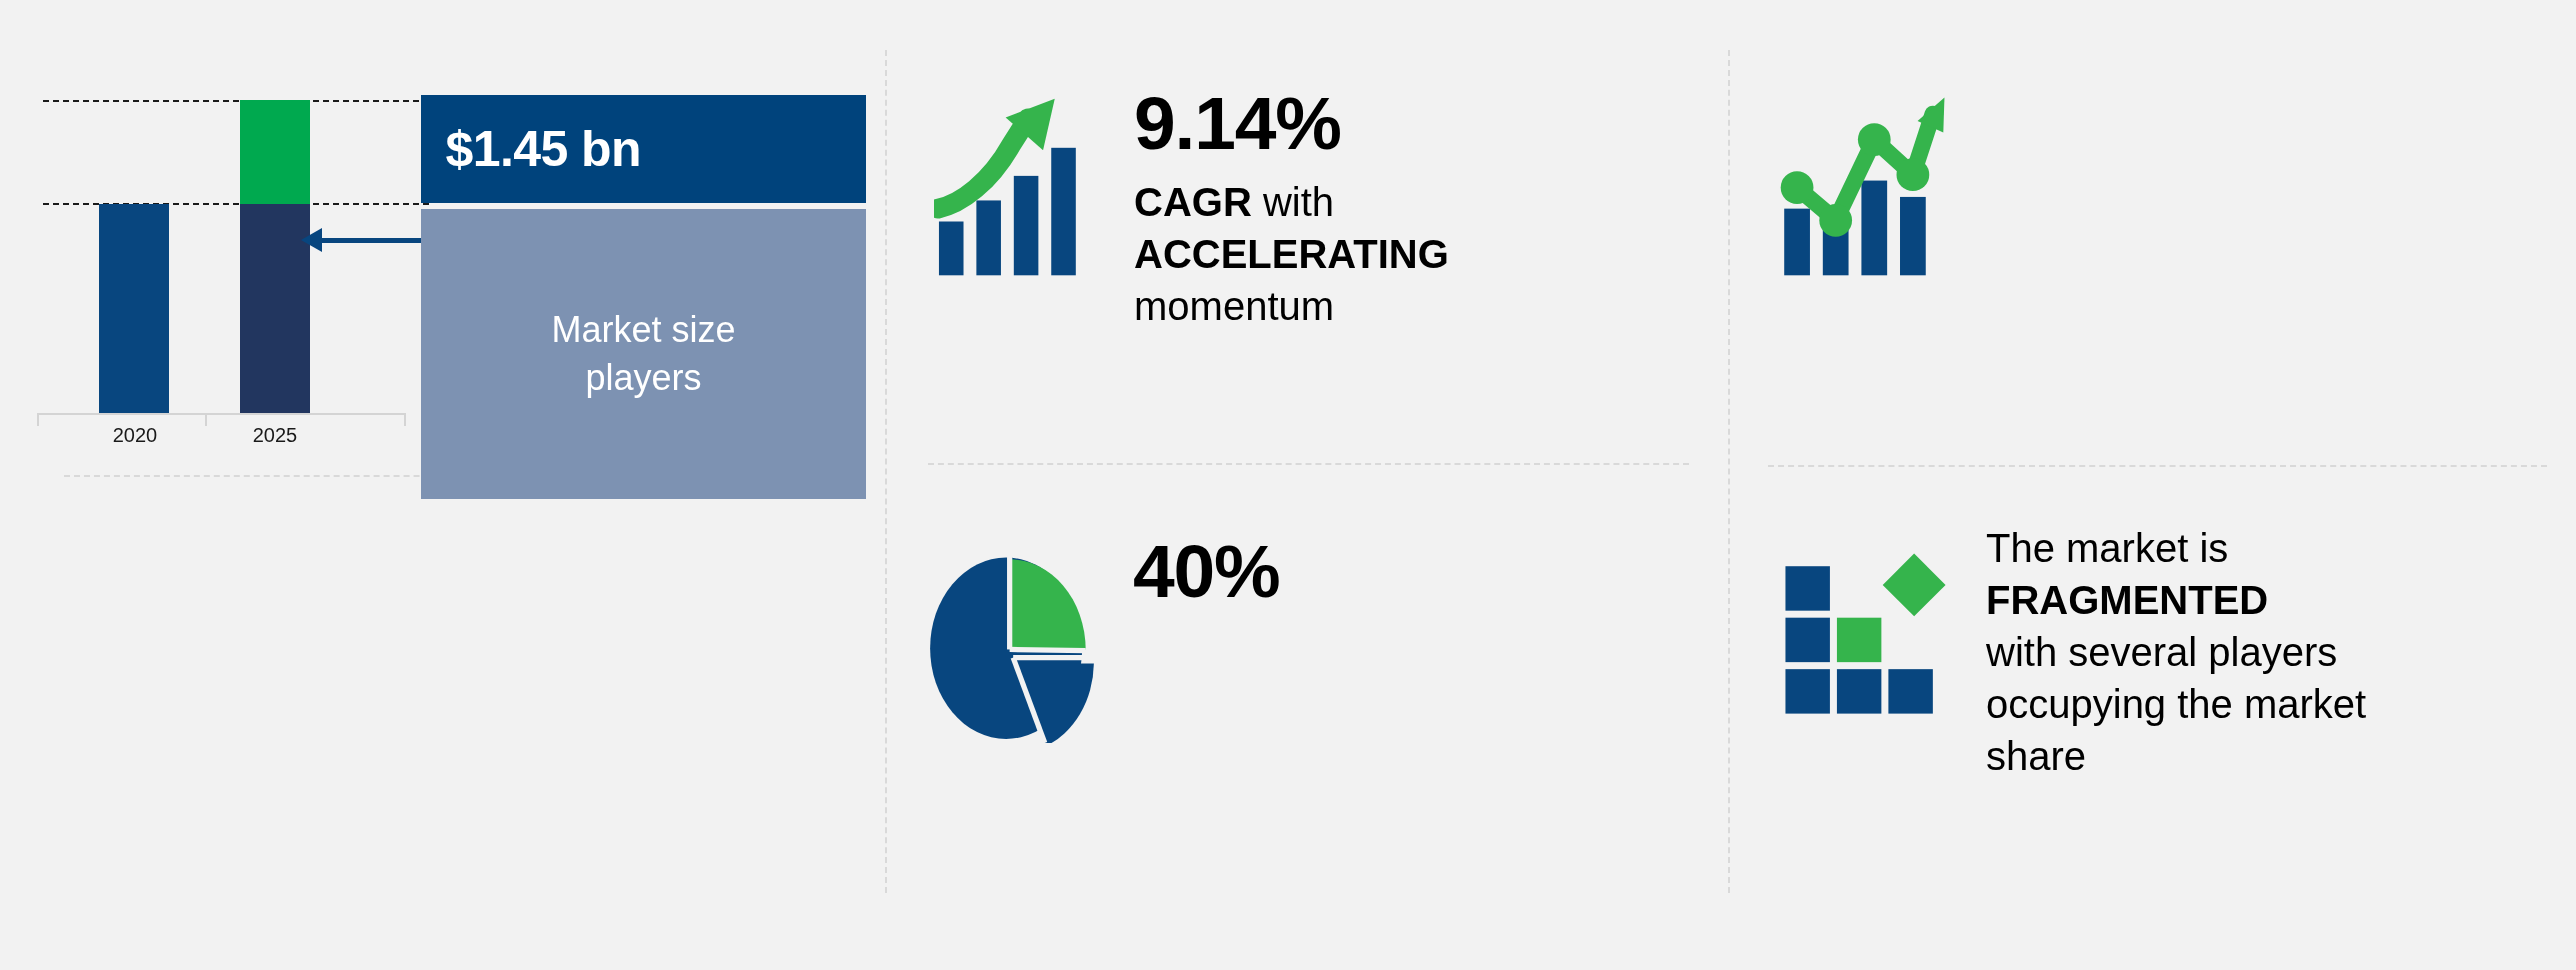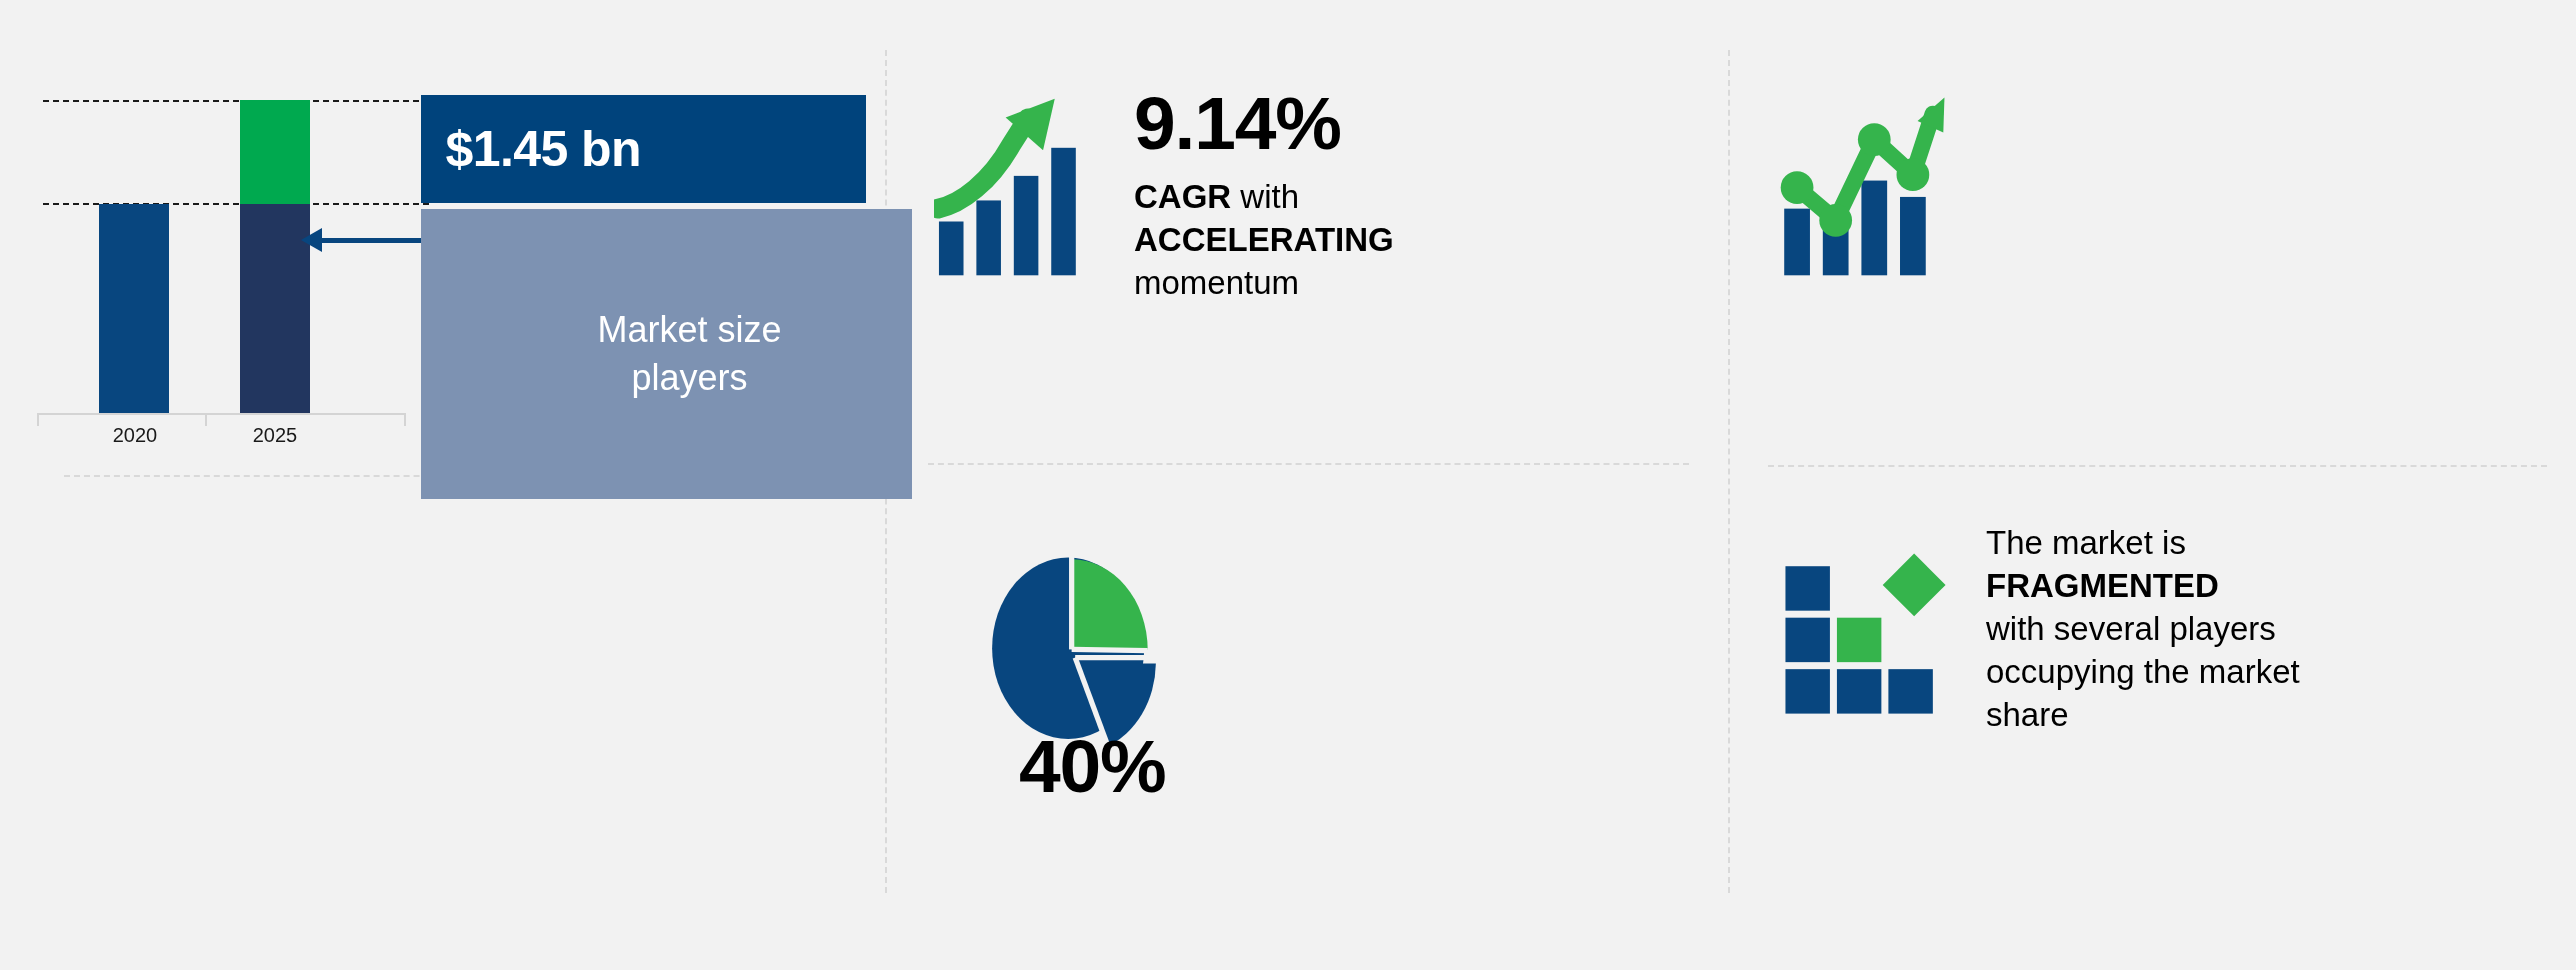--- a/index.html
+++ b/index.html
@@ -65,51 +65,51 @@
   .callout-head{
     position:absolute;left:0;top:0;width:100%;height:108px;background:#00437c;
     display:flex;align-items:center;padding-left:24.6px;box-sizing:border-box;
   }
   .callout-head span{
     color:#ffffff;font-size:50px;font-weight:bold;letter-spacing:-0.6px;
     font-family:"Liberation Sans", sans-serif;
   }
   .callout-body{
     position:absolute;left:0;top:114px;width:100%;height:290px;background:#7d92b2;
-    display:flex;flex-direction:column;align-items:center;justify-content:center;padding-left:46px;
+    display:flex;flex-direction:column;align-items:center;justify-content:center;
   }
   .callout-body span{
     color:#ffffff;font-size:36px;line-height:1.32;text-align:center;font-weight:400;
     font-family:"Liberation Sans", sans-serif;
   }
 
   
   .stat{position:absolute;display:flex;align-items:flex-start;}
   .stat .icon{flex:0 0 auto;}
   .stat .txt{margin-left:17.6px;}
   .big{
     font-size:75px;font-weight:bold;color:#000;line-height:1.0;letter-spacing:-1.2px;
     font-family:"Liberation Sans", sans-serif;white-space:nowrap;
   }
   .sub{
-    font-size:33px;color:#000;line-height:1.30;margin-top:15px;
+    font-size:40px;color:#000;line-height:1.30;margin-top:15px;
     font-family:"Liberation Sans", sans-serif;
   }
   .sub b{font-weight:bold;}
 
   
   #cagr-cell{left:934px;top:94px;}
   #cagr-cell .txt{margin-left:24px;margin-top:-8.2px;}
 
   
   #yoy-cell{left:1777px;top:94px;}
   #yoy-cell .txt{margin-left:27px;margin-top:-9.4px;}
 
   
-  #na-cell{left:986px;top:550px;flex-direction:column;}
+  #na-cell{left:924px;top:550px;}
   #na-cell .txt{margin-left:33px;margin-top:-16.4px;}
 
   
   #frag-cell{left:1777px;top:544px;}
   #frag-cell .txt{margin-left:33px;margin-top:-22px;}
   #frag-cell .sub{margin-top:0;}
 
   
   #ms-cell{left:53px;top:550px;width:785px;height:328px;}
 </style>

